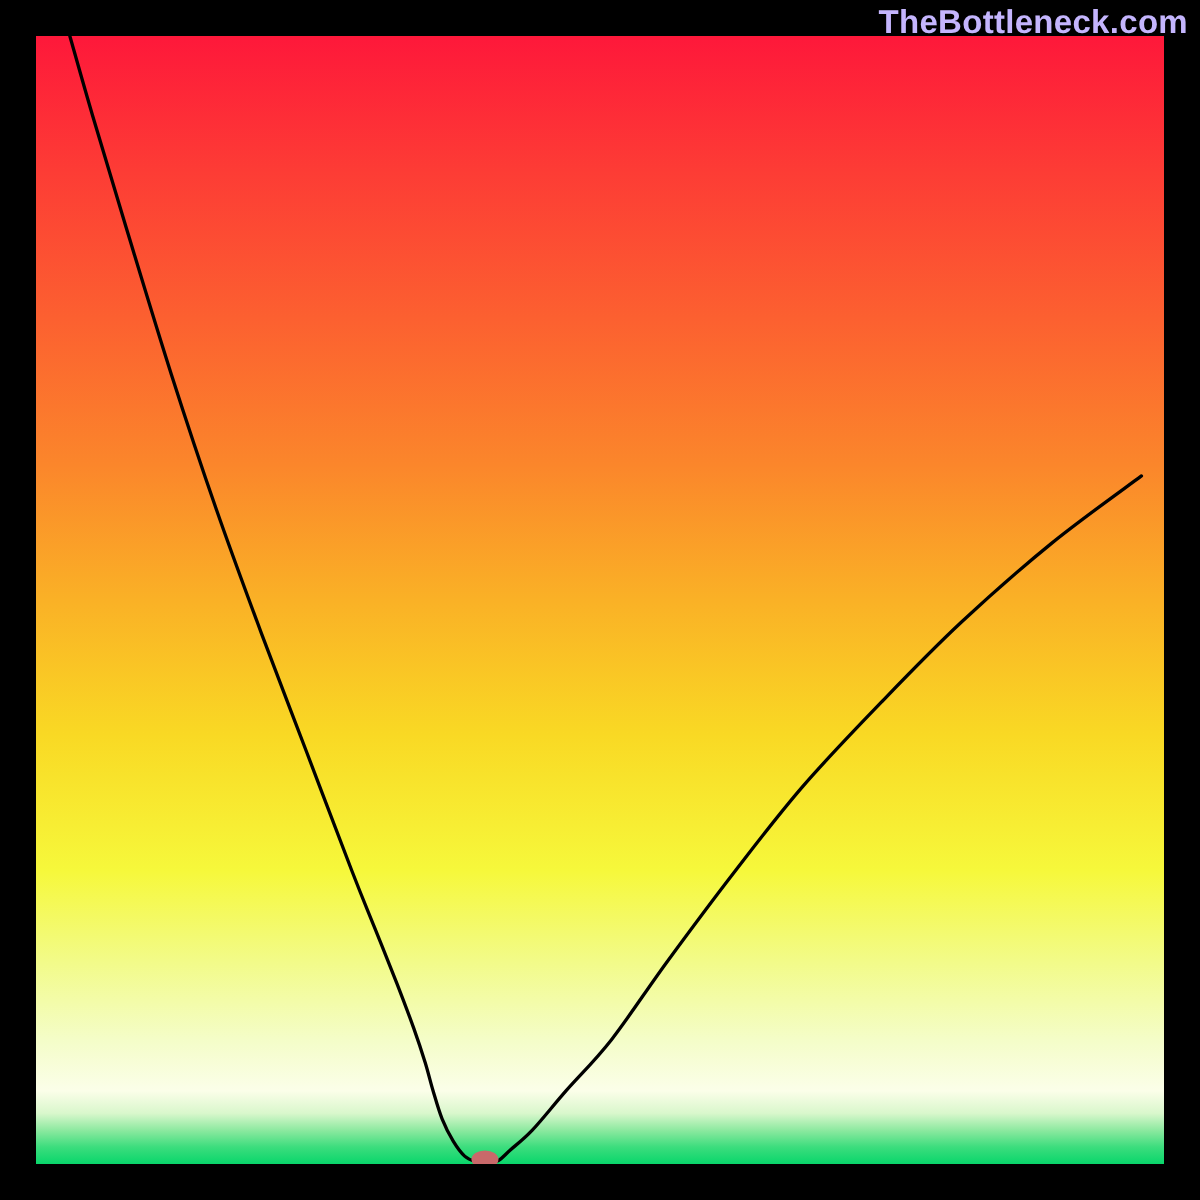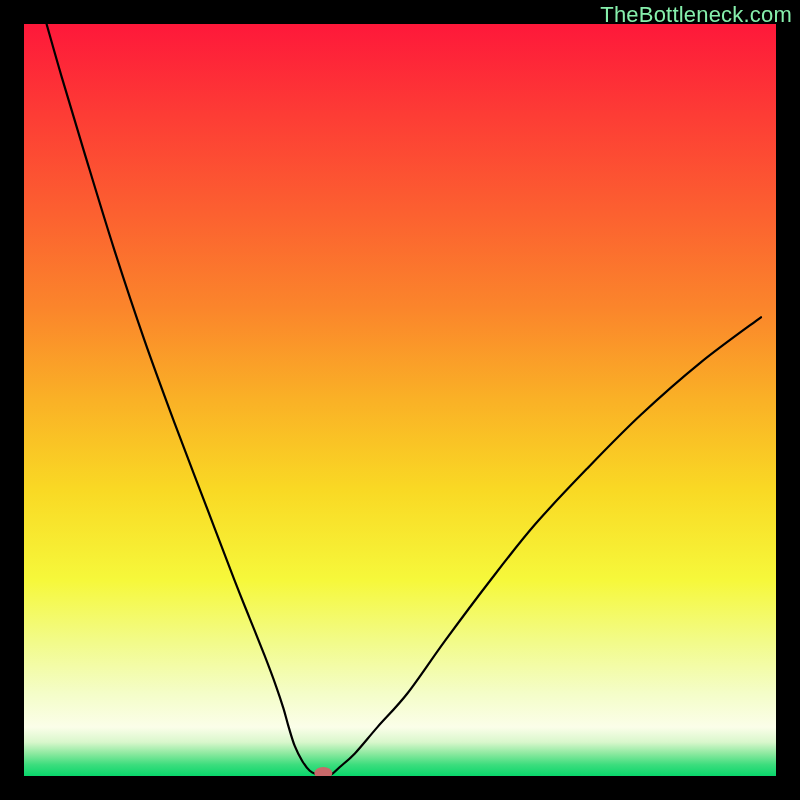--- a/index.html
+++ b/index.html
@@ -23,22 +23,22 @@
     width: 752px;
     height: 752px;
     overflow: hidden;
   }
   .watermark {
     position: absolute;
     top: 2px;
     right: 8px;
     font-family: Arial, Helvetica, sans-serif;
     font-size: 22px;
-    font-weight: 400;
-    color: #86efac;
+    font-weight: 700;
+    color: #c4b5fd;
     letter-spacing: 0.2px;
     user-select: none;
   }
   svg {
     display: block;
   }
 </style>
 </head>
 <body>
 <div class="frame">

